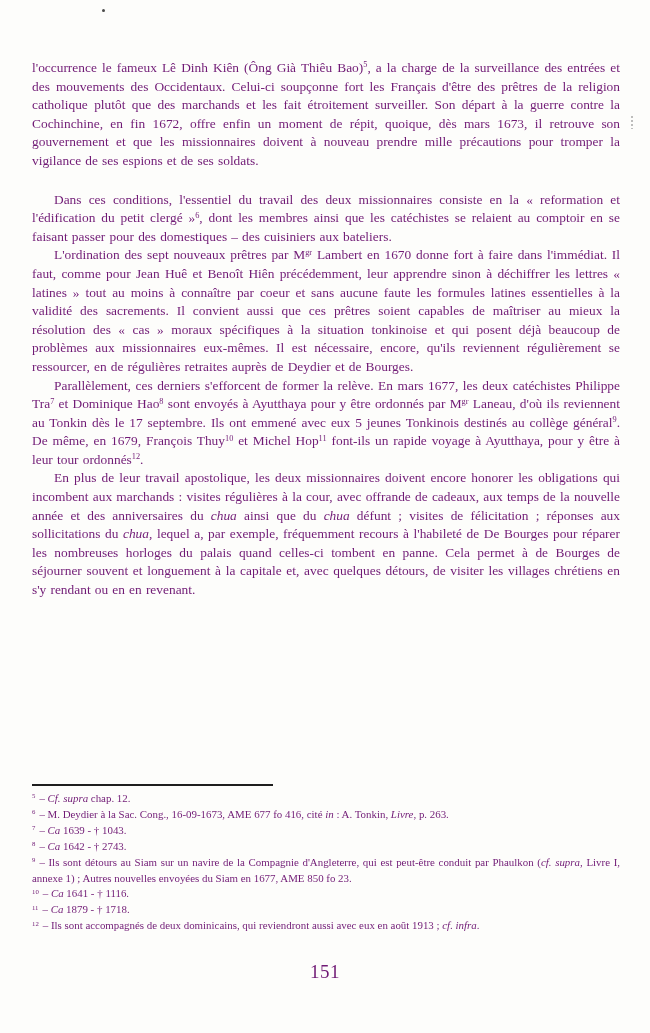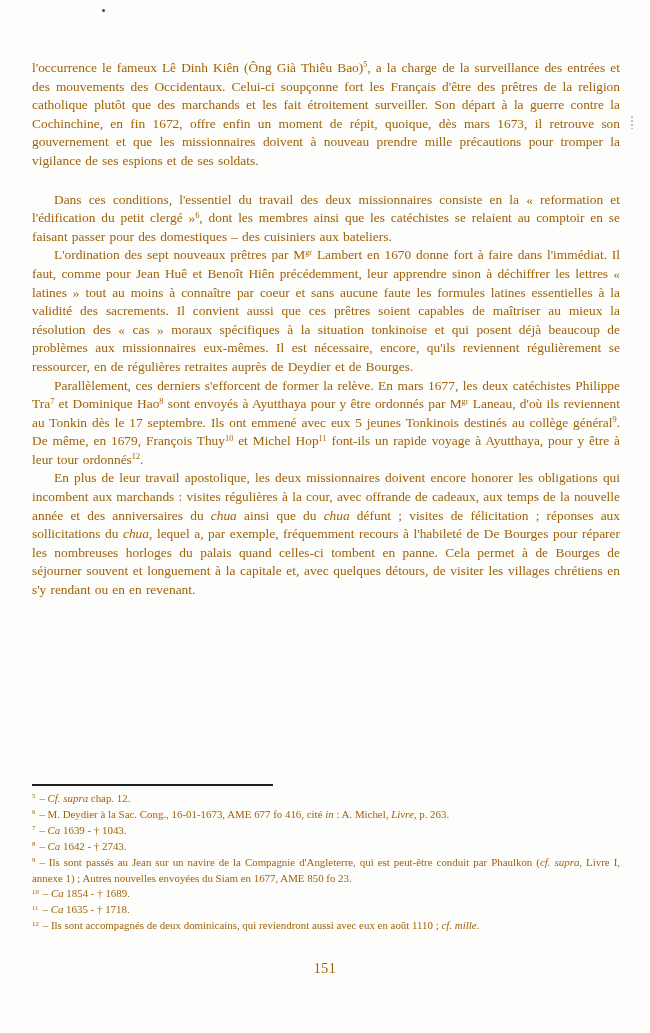--- a/index.html
+++ b/index.html
@@ -1,21 +1,21 @@
 <!DOCTYPE html>
 <html><head>
 <meta charset="utf-8">
 <style>
   html,body { margin:0; padding:0; background:#ffffff; }
   .page {
     position:relative;
     width:650px; height:1033px;
     background:#fdfdfb;
     font-family:"Liberation Serif", serif;
-    color:#a16207;
+    color:#701a75;
     overflow:hidden;
   }
   .main-text {
     position:absolute; left:32px; top:59px; width:588px;
     font-size:13.4px; line-height:18.6px;
     text-align:justify;
     word-spacing:0.06em;
   }
   .para { margin:0; }
   .para.indent { text-indent:22px; }
@@ -30,21 +30,21 @@
   }
   .footnotes {
     position:absolute; left:32px; top:791px; width:588px;
     font-size:10.9px; line-height:15.9px;
     text-align:justify;
   }
   .footnote { margin:0; }
   .fn-marker { margin-right:4px; }
   .page-number {
     position:absolute; left:0; top:961px; width:100%;
-    text-align:center; font-size:14px; letter-spacing:0.5px;
+    text-align:center; font-size:19px; letter-spacing:0.5px;
   }
   .artifact-dot {
     position:absolute; left:102px; top:9px;
     width:3px; height:3px; background:#4a4a4a; border-radius:50%;
   }
   .artifact-dash {
     position:absolute; left:631px; top:116px;
     width:2px; height:13px;
     background:repeating-linear-gradient(to bottom,#9a9a9a 0 2px,transparent 2px 4px);
     opacity:0.65;
@@ -62,23 +62,23 @@
       <p class="para indent"><span>Dans ces conditions, l'essentiel du travail des deux missionnaires consiste en la « reformation et l'édification du petit clergé »</span><sup>6</sup><span>, dont les membres ainsi que les catéchistes se relaient au comptoir en se faisant passer pour des domestiques – des cuisiniers aux bateliers.</span></p>
       <p class="para indent"><span>L'ordination des sept nouveaux prêtres par M</span><sup>gr</sup><span> Lambert en 1670 donne fort à faire dans l'immédiat. Il faut, comme pour Jean Huê et Benoît Hiên précédemment, leur apprendre sinon à déchiffrer les lettres « latines » tout au moins à connaître par coeur et sans aucune faute les formules latines essentielles à la validité des sacrements. Il convient aussi que ces prêtres soient capables de maîtriser au mieux la résolution des « cas » moraux spécifiques à la situation tonkinoise et qui posent déjà beaucoup de problèmes aux missionnaires eux-mêmes. Il est nécessaire, encore, qu'ils reviennent régulièrement se ressourcer, en de régulières retraites auprès de Deydier et de Bourges.</span></p>
       <p class="para indent"><span>Parallèlement, ces derniers s'efforcent de former la relève. En mars 1677, les deux catéchistes Philippe Tra</span><sup>7</sup><span> et Dominique Hao</span><sup>8</sup><span> sont envoyés à Ayutthaya pour y être ordonnés par M</span><sup>gr</sup><span> Laneau, d'où ils reviennent au Tonkin dès le 17 septembre. Ils ont emmené avec eux 5 jeunes Tonkinois destinés au collège général</span><sup>9</sup><span>. De même, en 1679, François Thuy</span><sup>10</sup><span> et Michel Hop</span><sup>11</sup><span> font-ils un rapide voyage à Ayutthaya, pour y être à leur tour ordonnés</span><sup>12</sup><span>.</span></p>
       <p class="para indent"><span>En plus de leur travail apostolique, les deux missionnaires doivent encore honorer les obligations qui incombent aux marchands : visites régulières à la cour, avec offrande de cadeaux, aux temps de la nouvelle année et des anniversaires du </span><i>chua</i><span> ainsi que du </span><i>chua</i><span> défunt ; visites de félicitation ; réponses aux sollicitations du </span><i>chua</i><span>, lequel a, par exemple, fréquemment recours à l'habileté de De Bourges pour réparer les nombreuses horloges du palais quand celles-ci tombent en panne. Cela permet à de Bourges de séjourner souvent et longuement à la capitale et, avec quelques détours, de visiter les villages chrétiens en s'y rendant ou en en revenant.</span></p>
     </div>
 
   <div class="fn-separator"></div>
 
   <div class="footnotes">
       <div class="footnote"><sup class="fn-marker">5</sup><span>– </span><i>Cf. supra</i><span> chap. 12.</span></div>
-      <div class="footnote"><sup class="fn-marker">6</sup><span>– M. Deydier à la Sac. Cong., 16-01-1673, AME 677 fo 416, cité </span><i>in</i><span> : A. Michel, </span><i>Livre</i><span>, p. 263.</span></div>
+      <div class="footnote"><sup class="fn-marker">6</sup><span>– M. Deydier à la Sac. Cong., 16-09-1673, AME 677 fo 416, cité </span><i>in</i><span> : A. Tonkin, </span><i>Livre</i><span>, p. 263.</span></div>
       <div class="footnote"><sup class="fn-marker">7</sup><span>– </span><i>Ca</i><span> 1639 - † 1043.</span></div>
       <div class="footnote"><sup class="fn-marker">8</sup><span>– </span><i>Ca</i><span> 1642 - † 2743.</span></div>
-      <div class="footnote"><sup class="fn-marker">9</sup><span>– Ils sont passés au Jean sur un navire de la Compagnie d'Angleterre, qui est peut-être conduit par Phaulkon (</span><i>cf. supra</i><span>, Livre I, annexe 1) ; Autres nouvelles envoyées du Siam en 1677, AME 850 fo 23.</span></div>
-      <div class="footnote"><sup class="fn-marker">10</sup><span>– </span><i>Ca</i><span> 1854 - † 1689.</span></div>
-      <div class="footnote"><sup class="fn-marker">11</sup><span>– </span><i>Ca</i><span> 1635 - † 1718.</span></div>
-      <div class="footnote"><sup class="fn-marker">12</sup><span>– Ils sont accompagnés de deux dominicains, qui reviendront aussi avec eux en août 1110 ; </span><i>cf. mille</i><span>.</span></div>
+      <div class="footnote"><sup class="fn-marker">9</sup><span>– Ils sont détours au Siam sur un navire de la Compagnie d'Angleterre, qui est peut-être conduit par Phaulkon (</span><i>cf. supra</i><span>, Livre I, annexe 1) ; Autres nouvelles envoyées du Siam en 1677, AME 850 fo 23.</span></div>
+      <div class="footnote"><sup class="fn-marker">10</sup><span>– </span><i>Ca</i><span> 1641 - † 1116.</span></div>
+      <div class="footnote"><sup class="fn-marker">11</sup><span>– </span><i>Ca</i><span> 1879 - † 1718.</span></div>
+      <div class="footnote"><sup class="fn-marker">12</sup><span>– Ils sont accompagnés de deux dominicains, qui reviendront aussi avec eux en août 1913 ; </span><i>cf. infra</i><span>.</span></div>
     </div>
 
   <div class="page-number">151</div>
 </div>
 
 </body></html>

